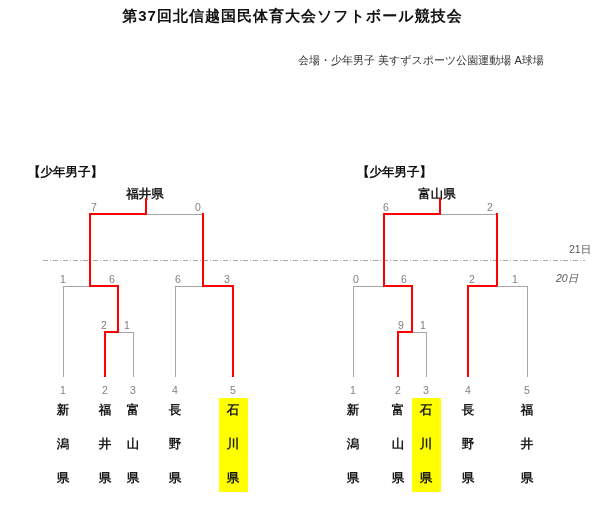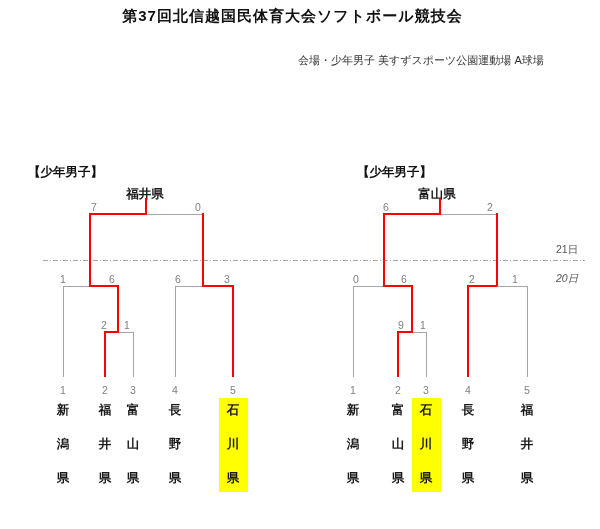--- a/index.html
+++ b/index.html
@@ -41,21 +41,21 @@
 </style>
 </head>
 <body>
 
 <div class="abs title">第37回北信越国民体育大会ソフトボール競技会</div>
 <div class="abs info">
   <div>会場・少年男子 美すずスポーツ公園運動場 A球場</div>
 </div>
 
 <div class="abs dash-line"></div>
-<div class="abs day-label" style="top:243px;">21日</div>
+<div class="abs day-label" style="top:243px;margin-left:13px;">21日</div>
 <div class="abs day-label" style="top:272px;font-style:italic;">20日</div>
 
 <div class="abs section-label" style="left:28px;text-align:center;">【少年男子】</div>
 <div class="abs champion" style="left:109px;">福井県</div>
 
 <i class="ln v red" style="left:145px;top:198px;height:16px;"></i>
 <i class="ln h red" style="left:89px;top:213px;width:58px;"></i>
 <i class="ln h" style="left:147px;top:214px;width:56px;"></i>
 <i class="ln v red" style="left:89px;top:213px;height:74px;"></i>
 <i class="ln v red" style="left:202px;top:213px;height:74px;"></i>

